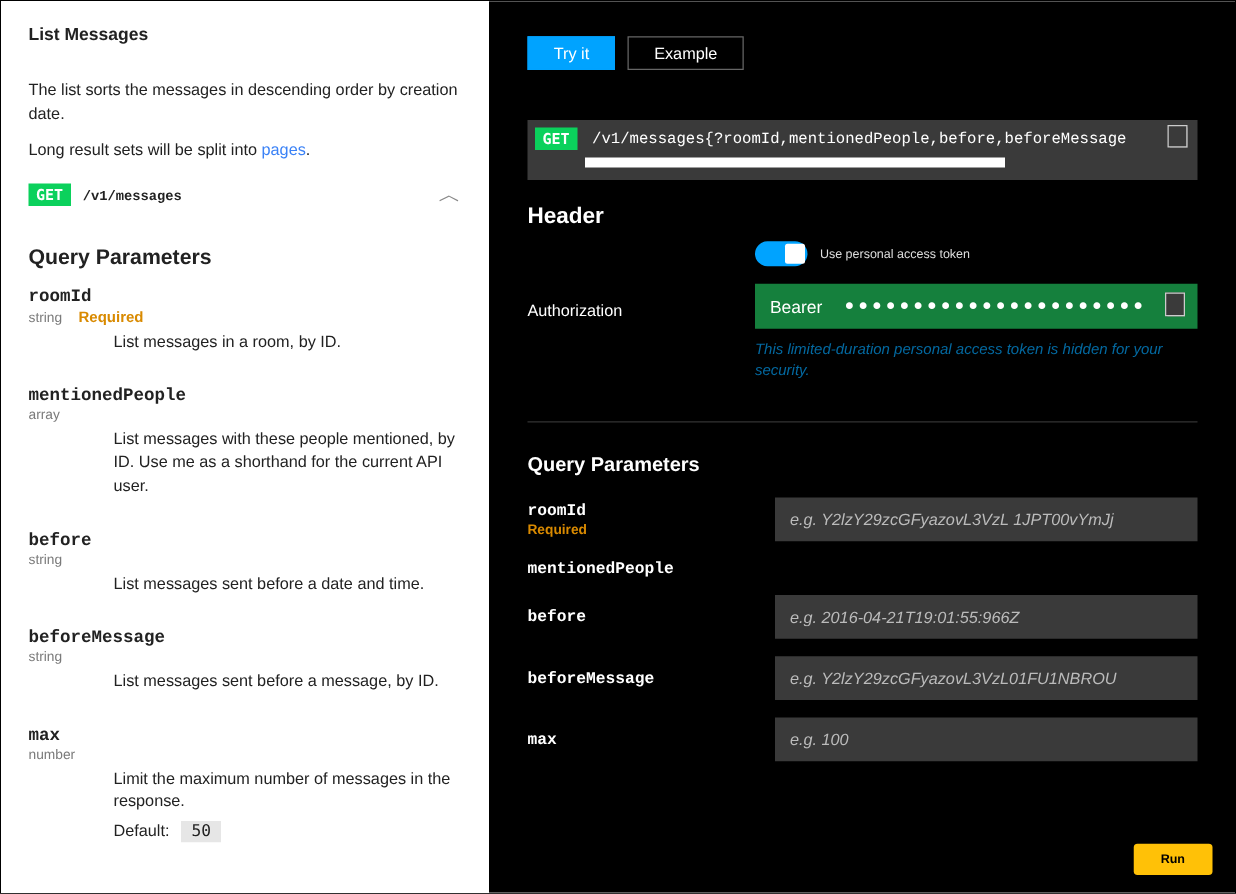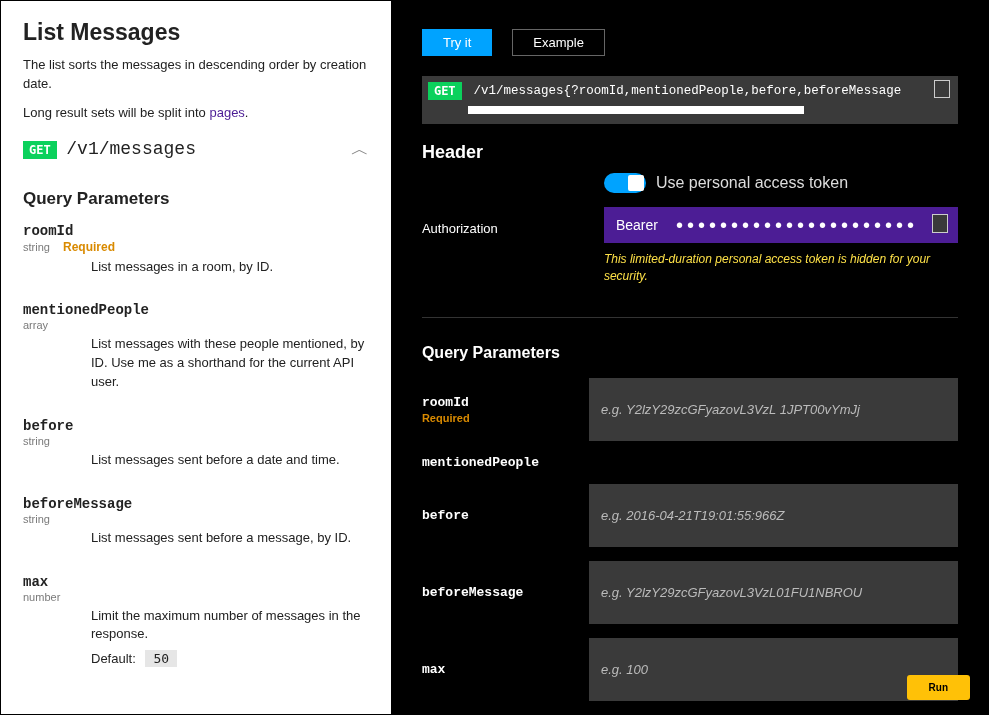--- a/index.html
+++ b/index.html
@@ -23,52 +23,52 @@
   .right {
     flex: 1;
     background: #000;
     color: #fff;
     padding: 28px 30px 18px 30px;
     position: relative;
     display: flex;
     flex-direction: column;
   }
   
-  .title { font-size: 23px; font-weight: 700; margin-bottom: 10px; }
+  .title { font-size: 14px; font-weight: 700; margin-bottom: 28px; }
   .desc { font-size: 13px; line-height: 1.45; margin-bottom: 10px; color: #222; }
-  .link { color: #4c1d95; cursor: pointer; }
+  .link { color: #3b82f6; cursor: pointer; }
   .endpoint-row {
     display: flex; align-items: center; justify-content: space-between;
     margin-top: 14px; margin-bottom: 28px;
   }
   .badge {
     display: inline-block;
     background: #0bd15c;
     color: #fff;
     font-family: monospace;
     font-size: 12px;
     font-weight: 700;
     padding: 2px 6px;
     margin-right: 6px;
   }
-  .endpoint-path { font-family: "Courier New", monospace; font-weight: 400; font-size: 18px; }
+  .endpoint-path { font-family: "Courier New", monospace; font-weight: 700; font-size: 11px; }
   .chevron { color: #888; cursor: pointer; font-size: 18px; user-select: none; }
   .section-h { font-size: 17px; font-weight: 700; margin-bottom: 14px; }
   .param { margin-bottom: 26px; }
   .param-name { font-family: "Courier New", monospace; font-weight: 700; font-size: 14px; }
   .param-type-row { font-size: 11px; color: #7a7a7a; margin-top: 1px; }
   .required { color: #d98a00; font-weight: 600; margin-left: 10px; font-size: 12px; }
   .param-desc { margin-left: 68px; margin-top: 4px; font-size: 13px; line-height: 1.45; }
   .default-row { margin-left: 68px; margin-top: 6px; font-size: 13px; }
   .default-box {
     display: inline-block; background: #e6e6e6; padding: 1px 8px; margin-left: 6px;
     font-family: monospace; font-size: 13px;
   }
   
-  .tabs { display: flex; gap: 20px; margin-bottom: 20px; }
+  .tabs { display: flex; gap: 10px; margin-bottom: 40px; }
   .tab {
     padding: 5px 20px; font-size: 13px; cursor: pointer;
     border: 1px solid #666;
   }
   .tab.active { background: #00a3ff; border-color: #00a3ff; color: #fff; }
   .url-bar {
     background: #3a3a3a; padding: 6px 36px 10px 6px;
     display: flex; flex-direction: column; gap: 6px; position: relative;
     margin-bottom: 18px;
   }
@@ -89,46 +89,47 @@
   .auth-right { flex: 1; }
   .toggle-row { display: flex; align-items: center; gap: 10px; margin-bottom: 14px; }
   .toggle {
     width: 42px; height: 20px; background: #00a3ff; border-radius: 10px;
     position: relative; cursor: pointer;
   }
   .toggle::after {
     content: ""; position: absolute; right: 2px; top: 2px;
     width: 16px; height: 16px; background: #fff; border-radius: 2px;
   }
-  .toggle-label { font-size: 16px; color: #ddd; }
+  .toggle-label { font-size: 10px; color: #ddd; }
   .bearer-box {
-    background: #4c1d95; padding: 10px 40px 10px 12px; position: relative;
+    background: #15803d; padding: 10px 40px 10px 12px; position: relative;
     display: flex; align-items: center; gap: 18px; margin-bottom: 8px;
   }
   .bearer-label { font-size: 14px; }
   .dots { font-size: 20px; letter-spacing: 4px; line-height: 0.5; }
   .bearer-copy {
     position: absolute; right: 10px; top: 9px; cursor: pointer;
     width: 14px; height: 17px; border: 1px solid #ccc;
   }
   .bearer-copy::before {
     content: ""; position: absolute; left: -3px; top: -3px;
     width: 14px; height: 17px; border: 1px solid #ccc; background: #3a3a3a;
   }
-  .hint { font-size: 12px; font-style: italic; color: #fde047; line-height: 1.4; }
+  .hint { font-size: 12px; font-style: italic; color: #0369a1; line-height: 1.4; }
   .qp-section { margin-top: 26px; }
   .qp-header-bar { font-size: 16px; font-weight: 700; margin-bottom: 16px; }
   .qp-row { display: flex; align-items: center; gap: 12px; margin-bottom: 14px; }
   .qp-name-col { flex: 0 0 155px; }
   .qp-name { font-family: "Courier New", monospace; font-weight: 700; font-size: 13px; }
   .qp-req { color: #d98a00; font-size: 11px; font-weight: 600; margin-top: 2px; }
   .qp-input {
-    flex: 1; background: #3a3a3a; border: none; padding: 24px 12px;
+    flex: 1; background: #3a3a3a; border: none; padding: 10px 12px;
     color: #ccc; font-style: italic; font-size: 13px;
     font-family: inherit;
+    margin-left: 31px;
   }
   .qp-input::placeholder { color: #bbb; }
   .run-btn {
     position: absolute; right: 18px; bottom: 14px;
     background: #ffc107; color: #000; border: none;
     padding: 7px 22px; font-size: 10px; font-weight: 600;
     cursor: pointer; border-radius: 3px;
   }
   .hr { border: none; border-top: 1px solid #333; margin-top: 20px; }
 </style>

